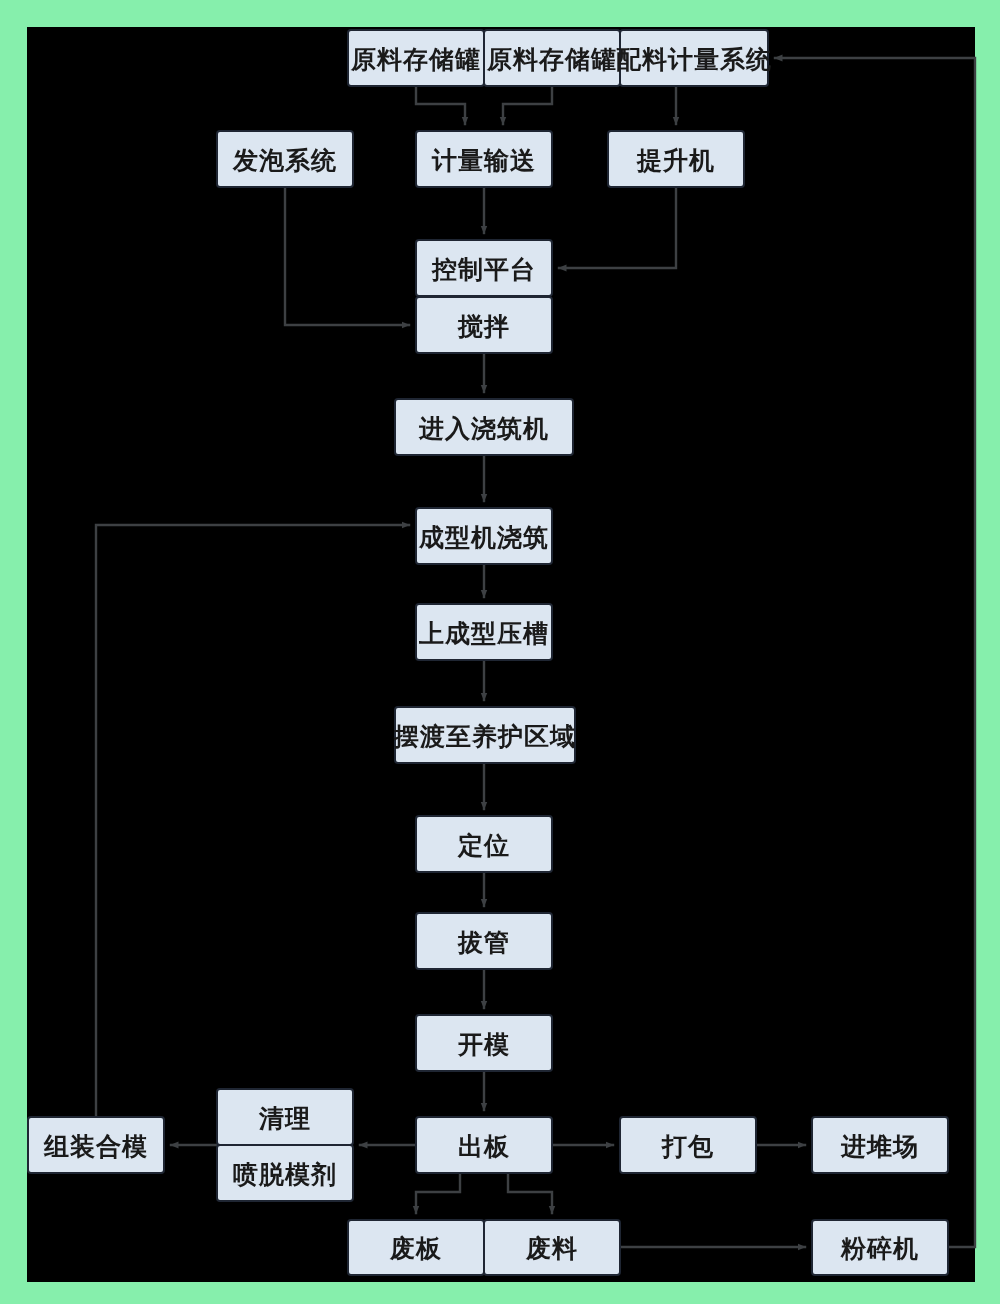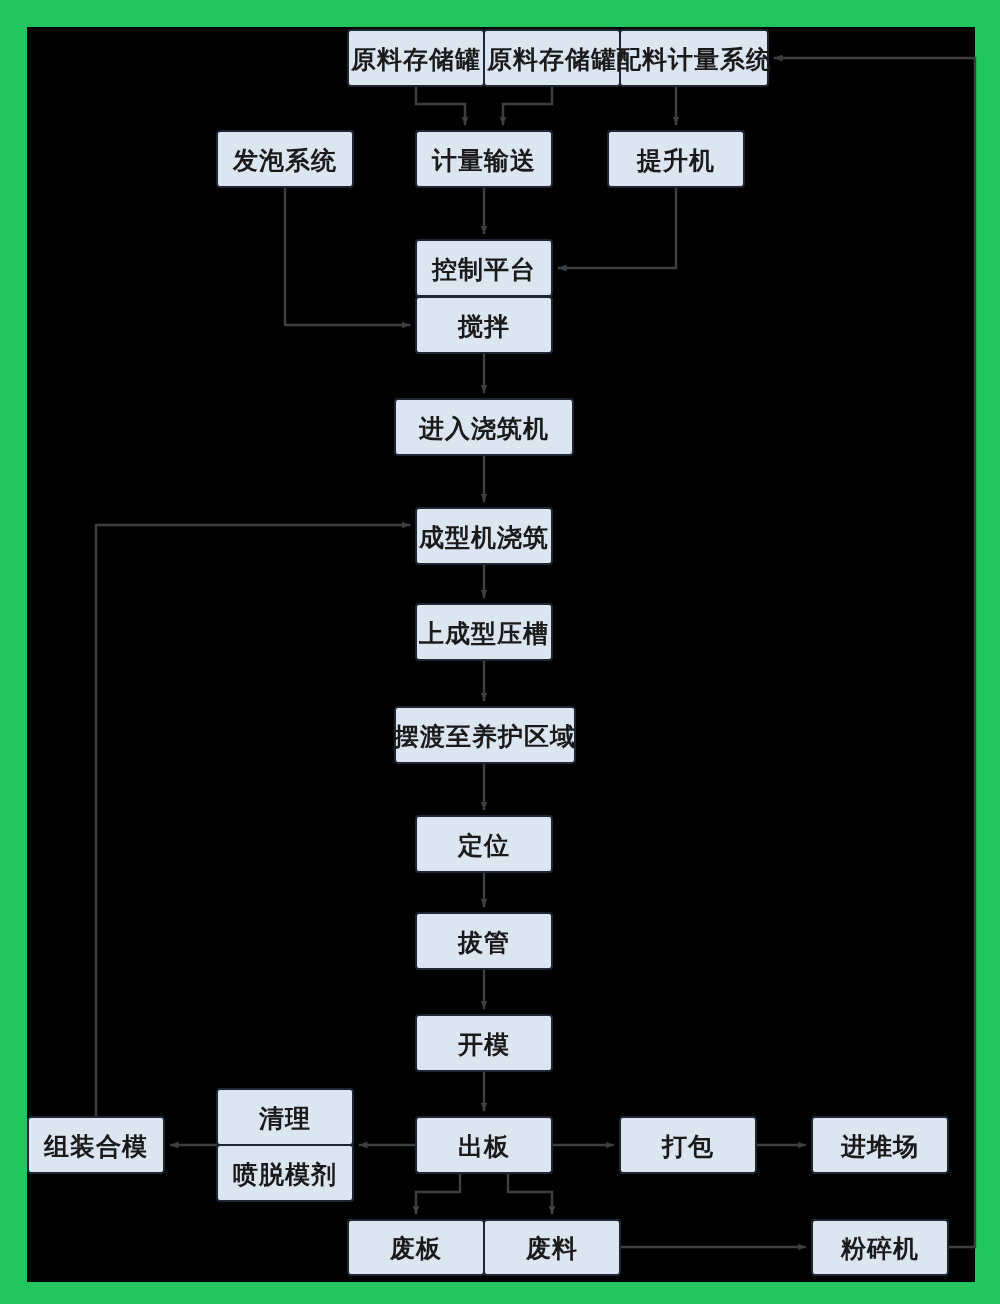--- a/index.html
+++ b/index.html
@@ -10,21 +10,21 @@
     height: 1304px;
     overflow: hidden;
   }
   body {
     font-family: "Liberation Serif", "DejaVu Serif", serif;
   }
   #stage {
     position: relative;
     width: 1000px;
     height: 1304px;
-    background: #22c55e;
+    background: #86efac;
   }
   #canvas {
     position: absolute;
     left: 0;
     top: 0;
     width: 1000px;
     height: 1304px;
   }
   .node-rect {
     fill: #dce6f1;

